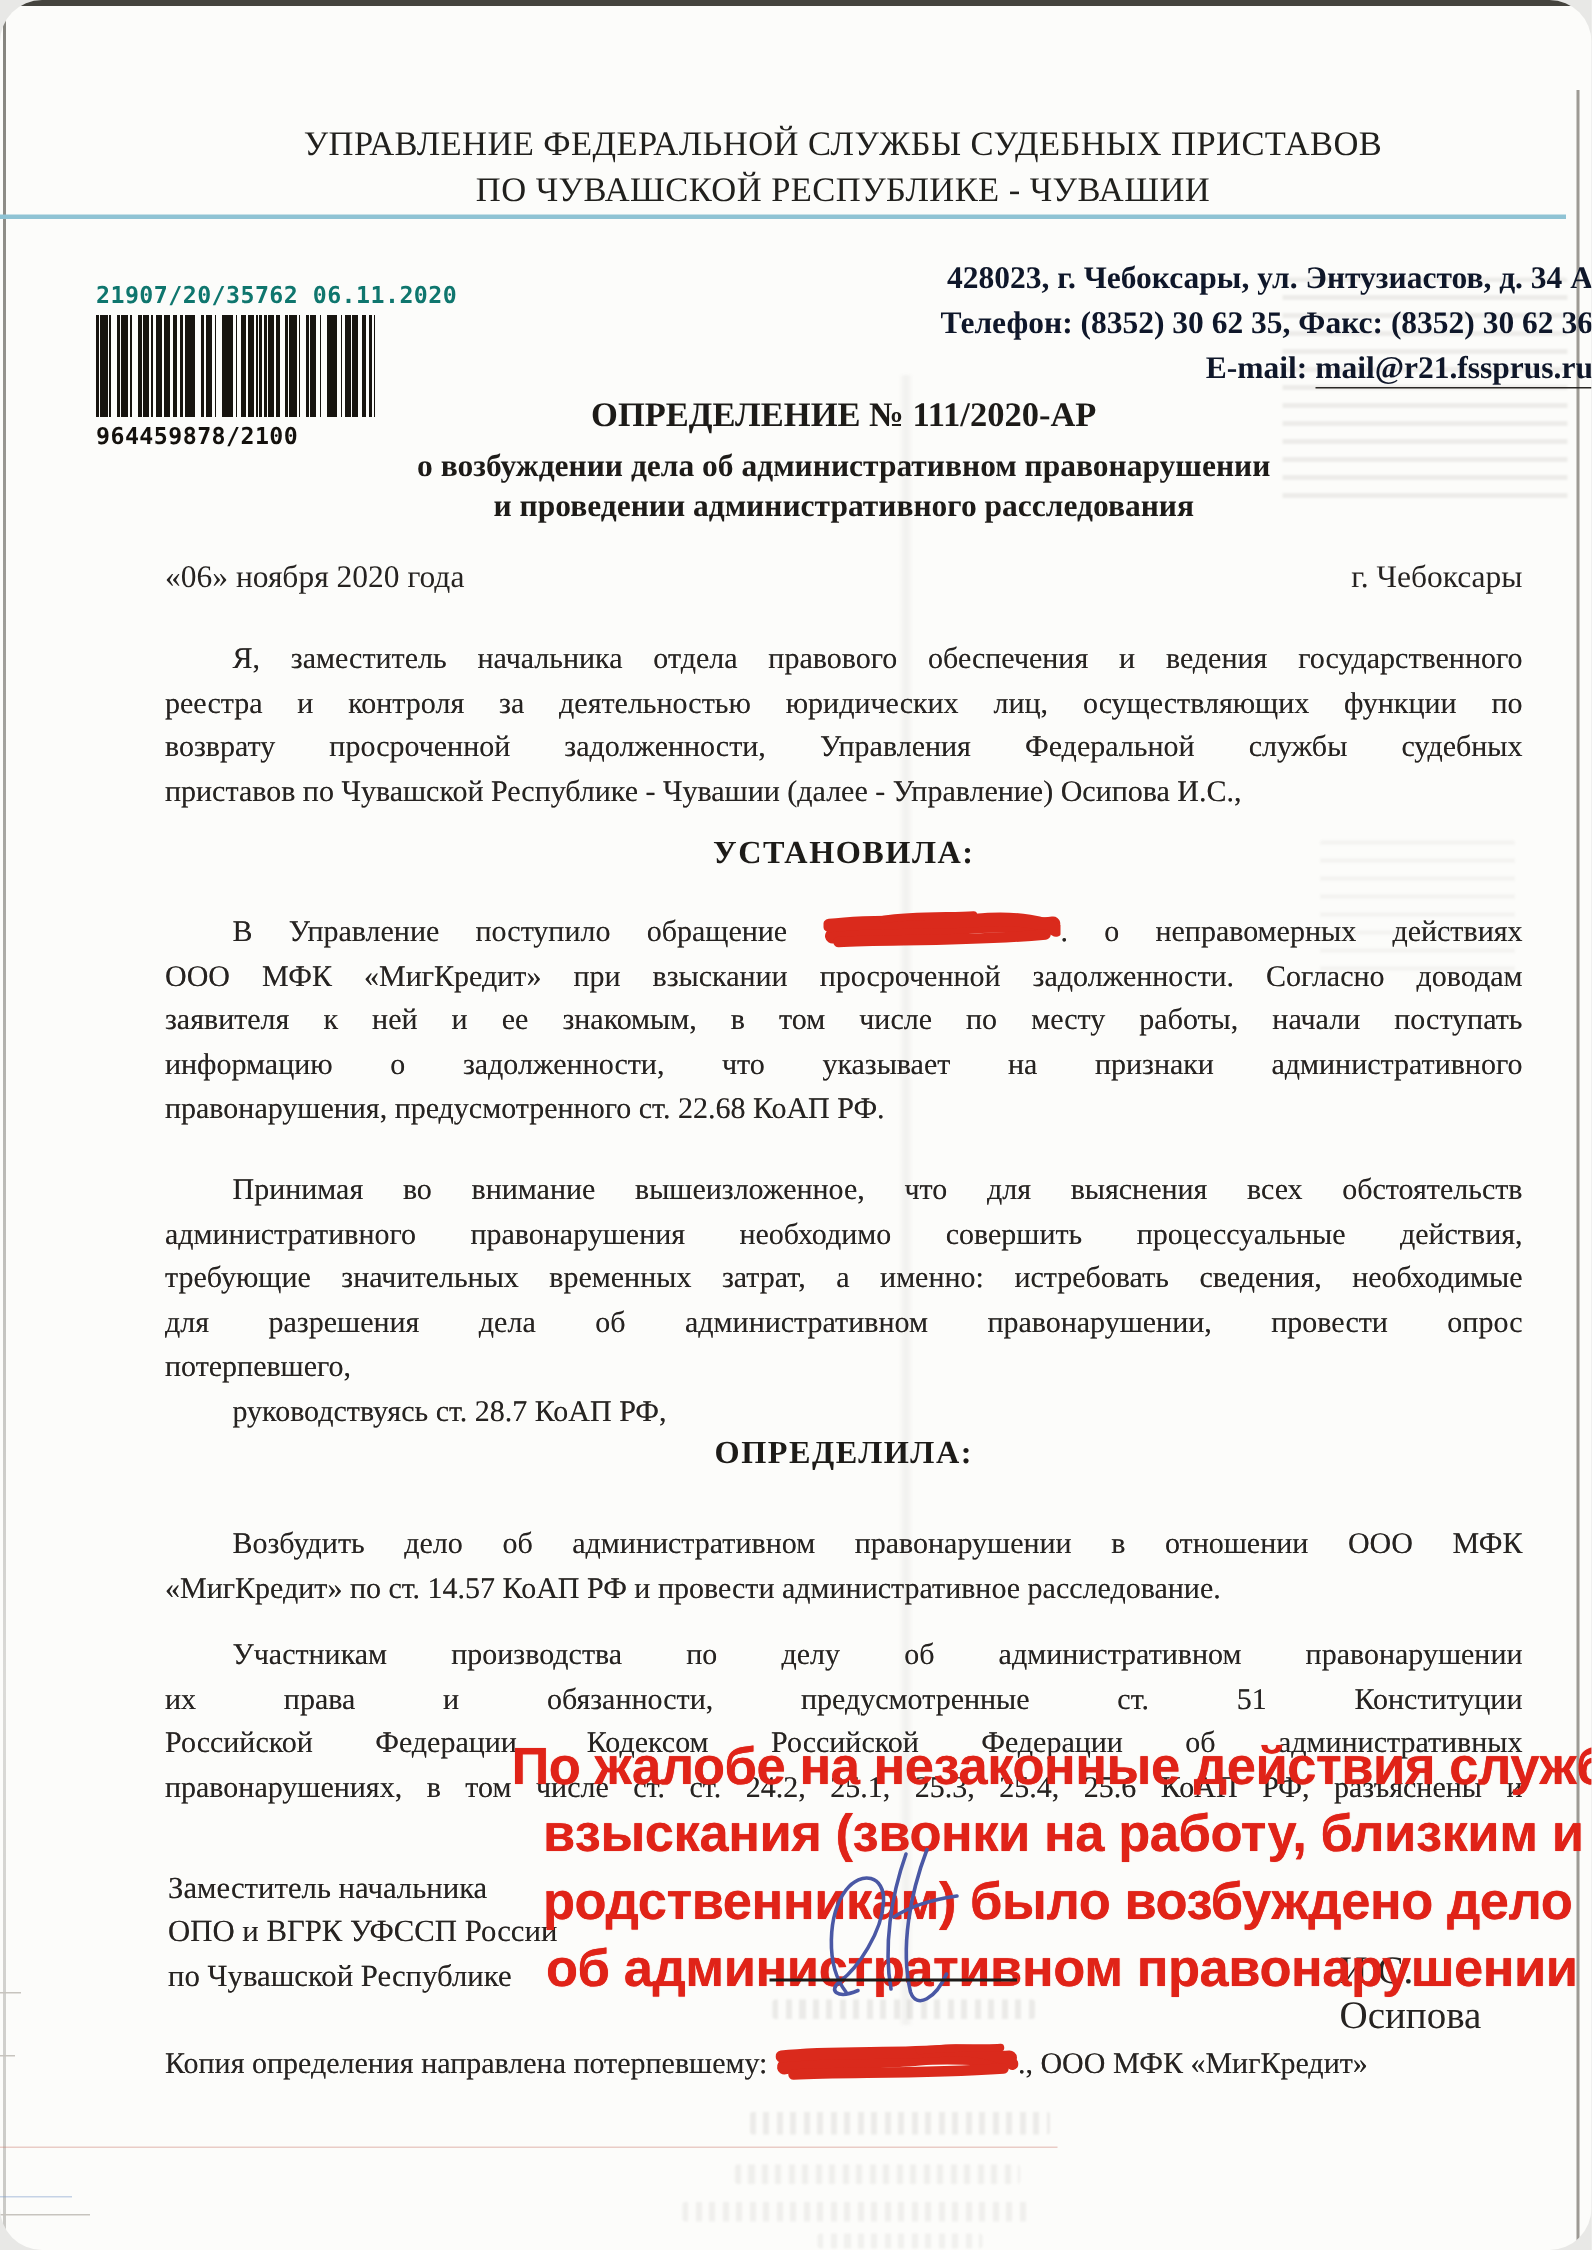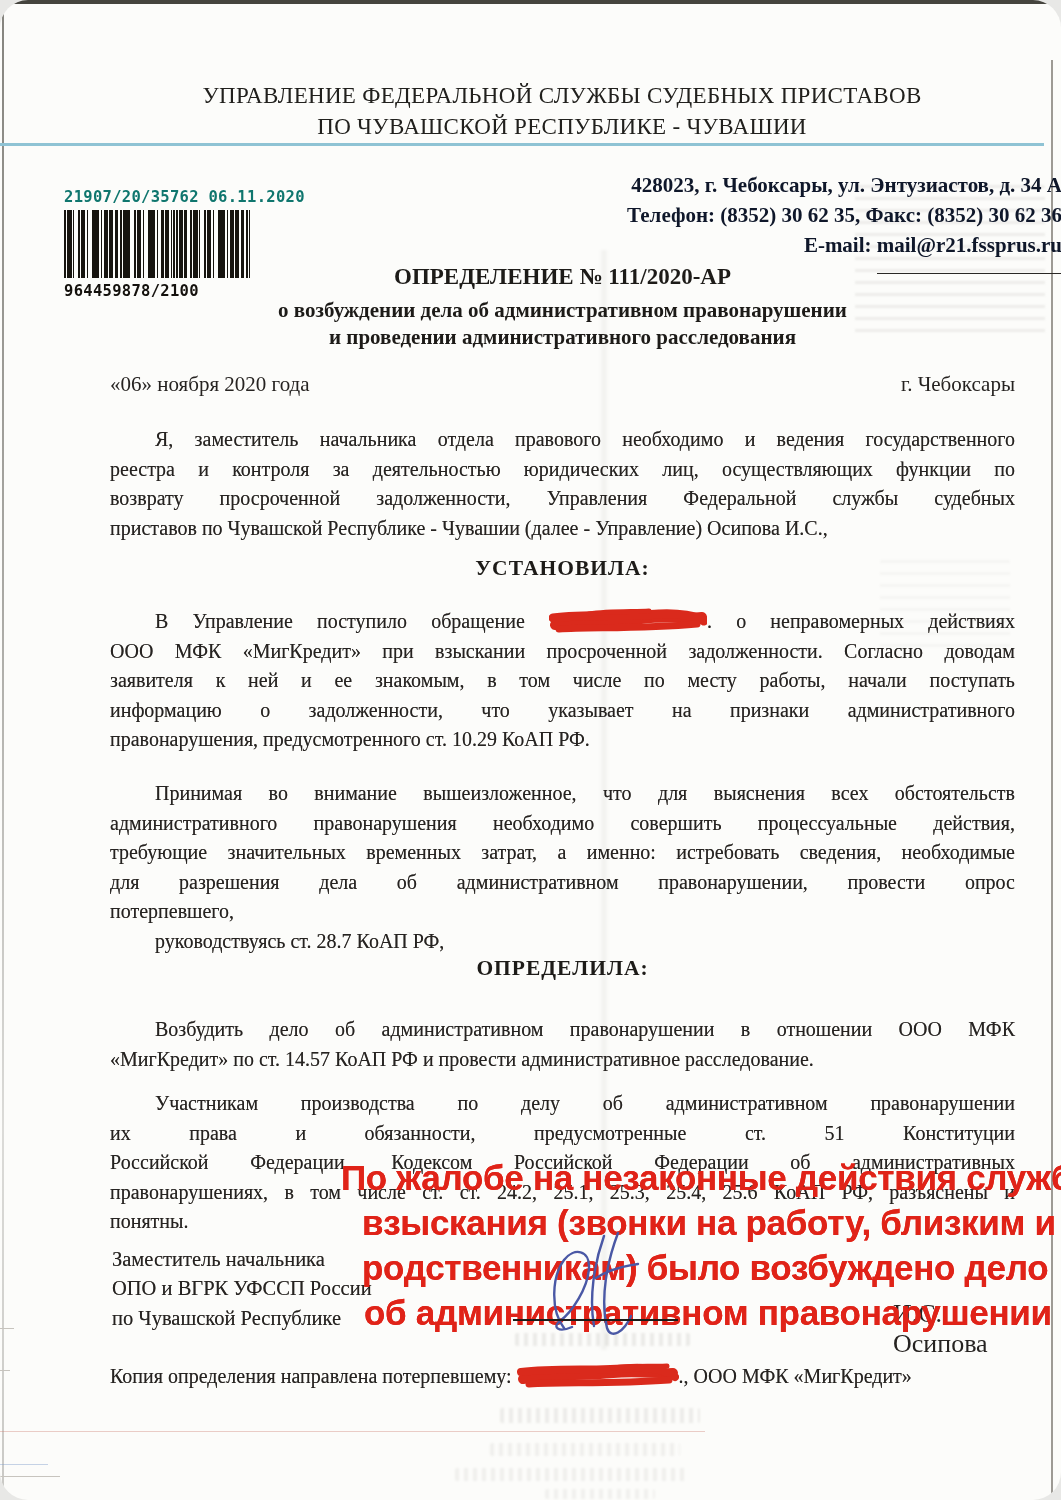--- a/index.html
+++ b/index.html
@@ -23,21 +23,21 @@
   .ghost.dots{background:repeating-linear-gradient(90deg,rgba(108,103,96,.22) 0 4px,transparent 4px 9px);}
   .hairline{position:absolute;height:1px;background:#c7c4be;}
   .hairline.pink{background:rgba(205,125,112,.38);}
   .hairline.blue{background:rgba(130,160,205,.45);}
 
   
   .header{position:absolute;left:62px;top:80px;width:1000px;text-align:center;
     font-size:23px;line-height:31px;letter-spacing:.3px;color:#21201d;}
   .contact{position:absolute;left:62px;top:170px;width:1000px;text-align:right;
     font-size:21px;line-height:30px;color:#0f172a;font-weight:bold;}
-  .email-addr{border-bottom:1.6px solid #2a2825;padding-bottom:16px;}
+  .email-addr{border-bottom:1.6px solid #2a2825;padding-bottom:1px;}
 
   
   .bc-top{position:absolute;left:64px;top:188px;width:260px;
     font-family:"DejaVu Sans Mono",monospace;font-weight:700;font-size:15.5px;letter-spacing:.3px;color:#0f766e;}
   .bc-bars{position:absolute;left:64px;top:210px;width:186px;height:68px;filter:blur(.25px);
     background:
       repeating-linear-gradient(90deg,#17140f 0 2px,transparent 2px 3px,#17140f 3px 7px,transparent 7px 9px,#17140f 9px 10px,transparent 10px 14px),
       repeating-linear-gradient(90deg,transparent 0 5px,#17140f 5px 8px,transparent 8px 17px,#17140f 17px 19px,transparent 19px 23px);}
   .bc-bottom{position:absolute;left:64px;top:282px;width:220px;
     font-family:"DejaVu Sans Mono",monospace;font-weight:700;font-size:15.5px;letter-spacing:.3px;color:#14110d;}
@@ -121,42 +121,42 @@
   <div class="doc-title">ОПРЕДЕЛЕНИЕ № 111/2020-АР</div>
   <div class="doc-sub1">о возбуждении дела об административном правонарушении</div>
   <div class="doc-sub2">и проведении административного расследования</div>
 
   <div class="date-row">
     <span>«06» ноября 2020 года</span>
     <span>г. Чебоксары</span>
   </div>
 
   <div class="para" style="top:425px;">
-      <div class="tl j ind">Я, заместитель начальника отдела правового необходимо и ведения государственного</div>
+      <div class="tl j ind">Я, заместитель начальника отдела правового обеспечения и ведения государственного</div>
       <div class="tl j">реестра и контроля за деятельностью юридических лиц, осуществляющих функции по</div>
       <div class="tl j">возврату просроченной задолженности, Управления Федеральной службы судебных</div>
       <div class="tl">приставов по Чувашской Республике - Чувашии (далее - Управление) Осипова И.С.,</div>
     </div>
 
   <div class="heading" style="top:556px;">УСТАНОВИЛА:</div>
 
   <div class="para" style="top:607px;">
     <div class="tl j ind"><span>В Управление поступило обращение</span> <svg class="redact-inline" width="158" height="26" viewBox="0 0 158 26">
           <g stroke="#da2a1c" fill="none" stroke-linecap="round">
             <path d="M6,17 C30,12 62,14 92,11 C116,8 140,11 153,9" stroke-width="10"></path>
             <path d="M4,10 C36,6 76,9 110,6 C130,5 148,8 155,13" stroke-width="9"></path>
             <path d="M10,21 C42,19 92,21 148,16" stroke-width="7"></path>
             <path d="M40,6 C60,3 86,4 100,3" stroke-width="5"></path>
           </g>
         </svg><span>. о неправомерных действиях</span></div>
     <div>
         <div class="tl j">ООО МФК «МигКредит» при взыскании просроченной задолженности. Согласно доводам</div>
         <div class="tl j">заявителя к ней и ее знакомым, в том числе по месту работы, начали поступать</div>
         <div class="tl j">информацию о задолженности, что указывает на признаки административного</div>
-        <div class="tl">правонарушения, предусмотренного ст. 10.29 КоАП РФ.</div>
+        <div class="tl">правонарушения, предусмотренного ст. 22.68 КоАП РФ.</div>
       </div>
   </div>
 
   <div class="para" style="top:779px;">
       <div class="tl j ind">Принимая во внимание вышеизложенное, что для выяснения всех обстоятельств</div>
       <div class="tl j">административного правонарушения необходимо совершить процессуальные действия,</div>
       <div class="tl j">требующие значительных временных затрат, а именно: истребовать сведения, необходимые</div>
       <div class="tl j">для разрешения дела об административном правонарушении, провести опрос</div>
       <div class="tl">потерпевшего,</div>
       <div class="tl ind">руководствуясь ст. 28.7 КоАП РФ,</div>
@@ -167,21 +167,20 @@
   <div class="para" style="top:1015px;">
       <div class="tl j ind">Возбудить дело об административном правонарушении в отношении ООО МФК</div>
       <div class="tl">«МигКредит» по ст. 14.57 КоАП РФ и провести административное расследование.</div>
     </div>
 
   <div class="para" style="top:1089px;">
       <div class="tl j ind">Участникам производства по делу об административном правонарушении</div>
       <div class="tl j">их права и обязанности, предусмотренные ст. 51 Конституции</div>
       <div class="tl j">Российской Федерации, Кодексом Российской Федерации об административных</div>
       <div class="tl j">правонарушениях, в том числе ст. ст. 24.2, 25.1, 25.3, 25.4, 25.6 КоАП РФ, разъяснены и</div>
-      <div class="tl">понятны.</div>
     </div>
 
   <div class="sign-block">
     <div>Заместитель начальника</div>
     <div>ОПО и ВГРК УФССП России</div>
     <div>по Чувашской Республике</div>
   </div>
   <div class="signer-name">И.С. Осипова</div>
   <div class="sign-underline"></div>
   <svg class="signature" width="125" height="108" viewBox="0 0 125 108">

